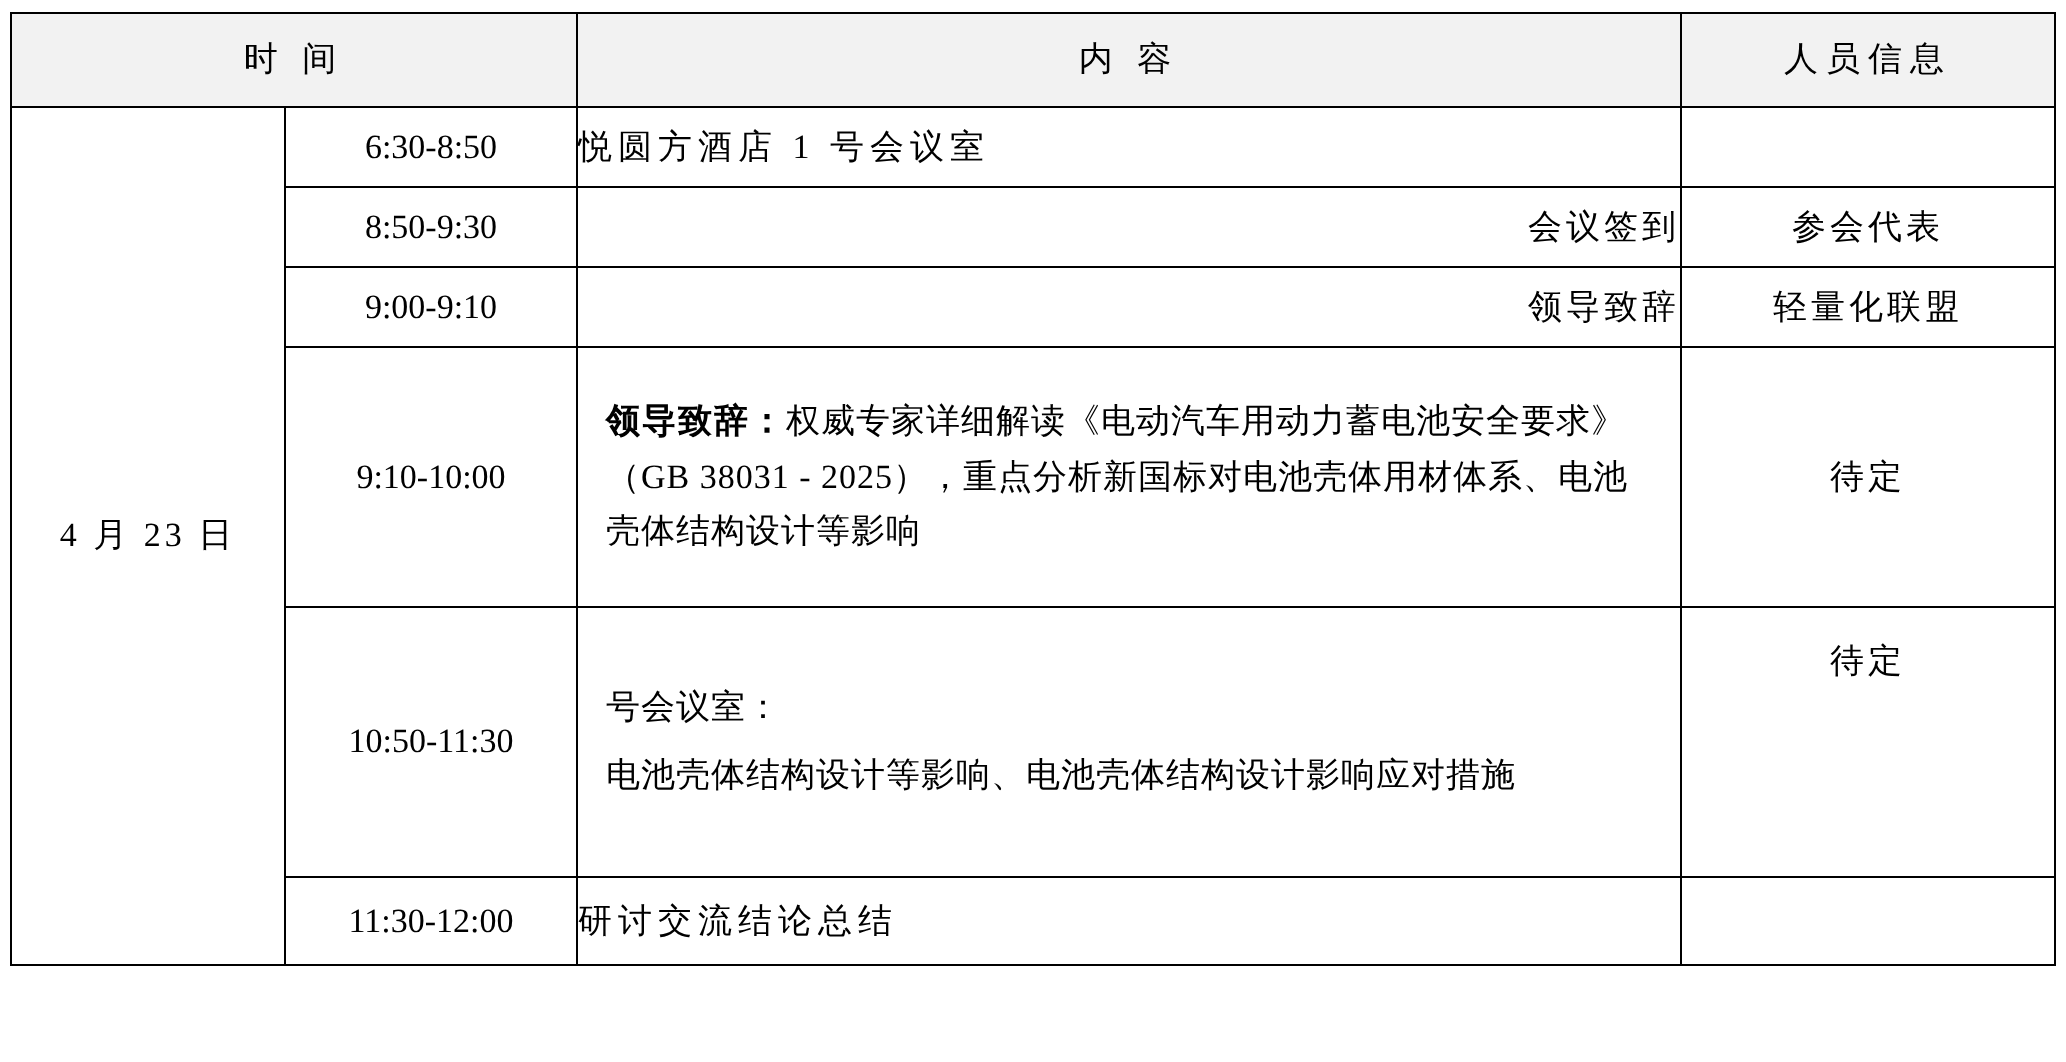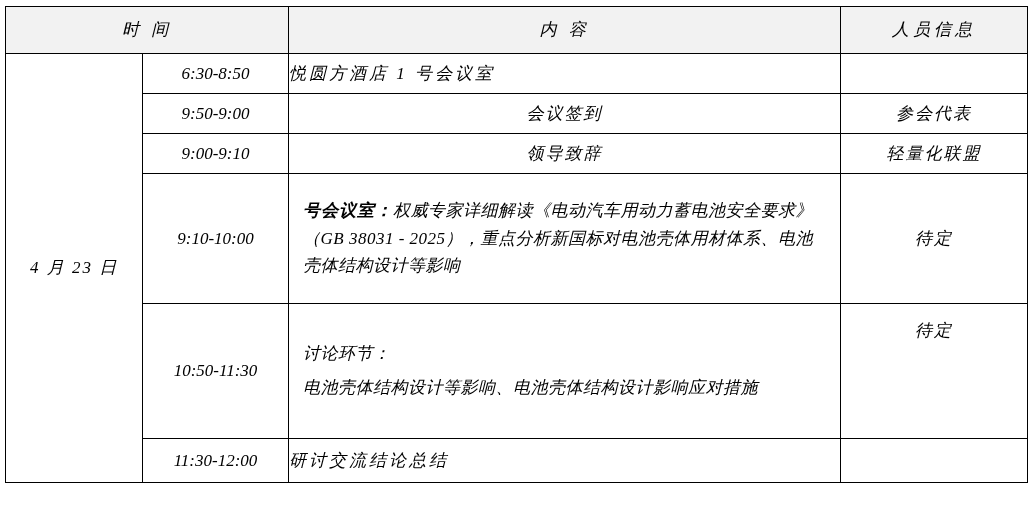--- a/index.html
+++ b/index.html
@@ -19,21 +19,20 @@
     height: 531px;
     position: relative;
     box-sizing: border-box;
   }
   table.agenda {
     border-collapse: collapse;
     table-layout: fixed;
     width: 1022px;
     margin-left: 5px;
     margin-top: 6px;
-    font-style: italic;
   }
   table.agenda col.c-date  { width: 137px; }
   table.agenda col.c-time  { width: 146px; }
   table.agenda col.c-body  { width: 552px; }
   table.agenda col.c-who   { width: 187px; }
 
   table.agenda th, table.agenda td {
     border: 1px solid #000000;
     padding: 0;
     vertical-align: middle;
@@ -71,21 +70,21 @@
     font-size: 17px;
     letter-spacing: 0.5px;
   }
   td.body-center {
     text-align: left;
     font-weight: bold;
     font-size: 18px;
     letter-spacing: 3px;
   }
   td.body-center-light {
-    text-align: center;
+    text-align: right;
     font-size: 17px;
     letter-spacing: 2px;
   }
   .row-h1 { height: 40px; }
   .row-h2 { height: 40px; }
   .row-h3 { height: 40px; }
   .row-tall { height: 130px; }
   .row-tall2 { height: 135px; }
   .row-last { height: 44px; margin-top: 32px; }
 
@@ -117,43 +116,43 @@
       </tr>
     </thead>
     <tbody>
       <tr class="row-h1">
         <td class="date-cell" rowspan="6">4 月 23 日</td>
         <td class="time-cell">6:30-8:50</td>
         <td class="body-cell body-center">悦圆方酒店 1 号会议室</td>
         <td class="who-cell"></td>
       </tr>
       <tr class="row-h2">
-        <td class="time-cell">9:50-9:00</td>
+        <td class="time-cell">8:50-9:30</td>
         <td class="body-cell body-center-light">会议签到</td>
         <td class="who-cell">参会代表</td>
       </tr>
       <tr class="row-h3">
         <td class="time-cell">9:00-9:10</td>
         <td class="body-cell body-center-light">领导致辞</td>
         <td class="who-cell">轻量化联盟</td>
       </tr>
       <tr class="row-tall">
         <td class="time-cell">9:10-10:00</td>
         <td class="body-cell">
           <div class="indent-block body-line">
-            <span class="bold-lead">号会议室：</span><span>权威专家详细解读《电动汽车用动力蓄电池安全要求》（GB 38031 - 2025），重点分析新国标对电池壳体用材体系、电池壳体结构设计等影响</span>
+            <span class="bold-lead">领导致辞：</span><span>权威专家详细解读《电动汽车用动力蓄电池安全要求》（GB 38031 - 2025），重点分析新国标对电池壳体用材体系、电池壳体结构设计等影响</span>
           </div>
         </td>
         <td class="who-cell">待定</td>
       </tr>
       <tr class="row-tall2">
         <td class="time-cell">10:50-11:30</td>
         <td class="body-cell">
           <div class="indent-block body-line">
-            <p class="para">讨论环节：</p>
+            <p class="para">号会议室：</p>
             <p class="para">电池壳体结构设计等影响、电池壳体结构设计影响应对措施</p>
           </div>
         </td>
         <td class="who-cell" style="vertical-align:top; padding-top:14px;">待定</td>
       </tr>
       <tr class="row-last">
         <td class="time-cell">11:30-12:00</td>
         <td class="body-cell body-center">研讨交流结论总结</td>
         <td class="who-cell"></td>
       </tr>

